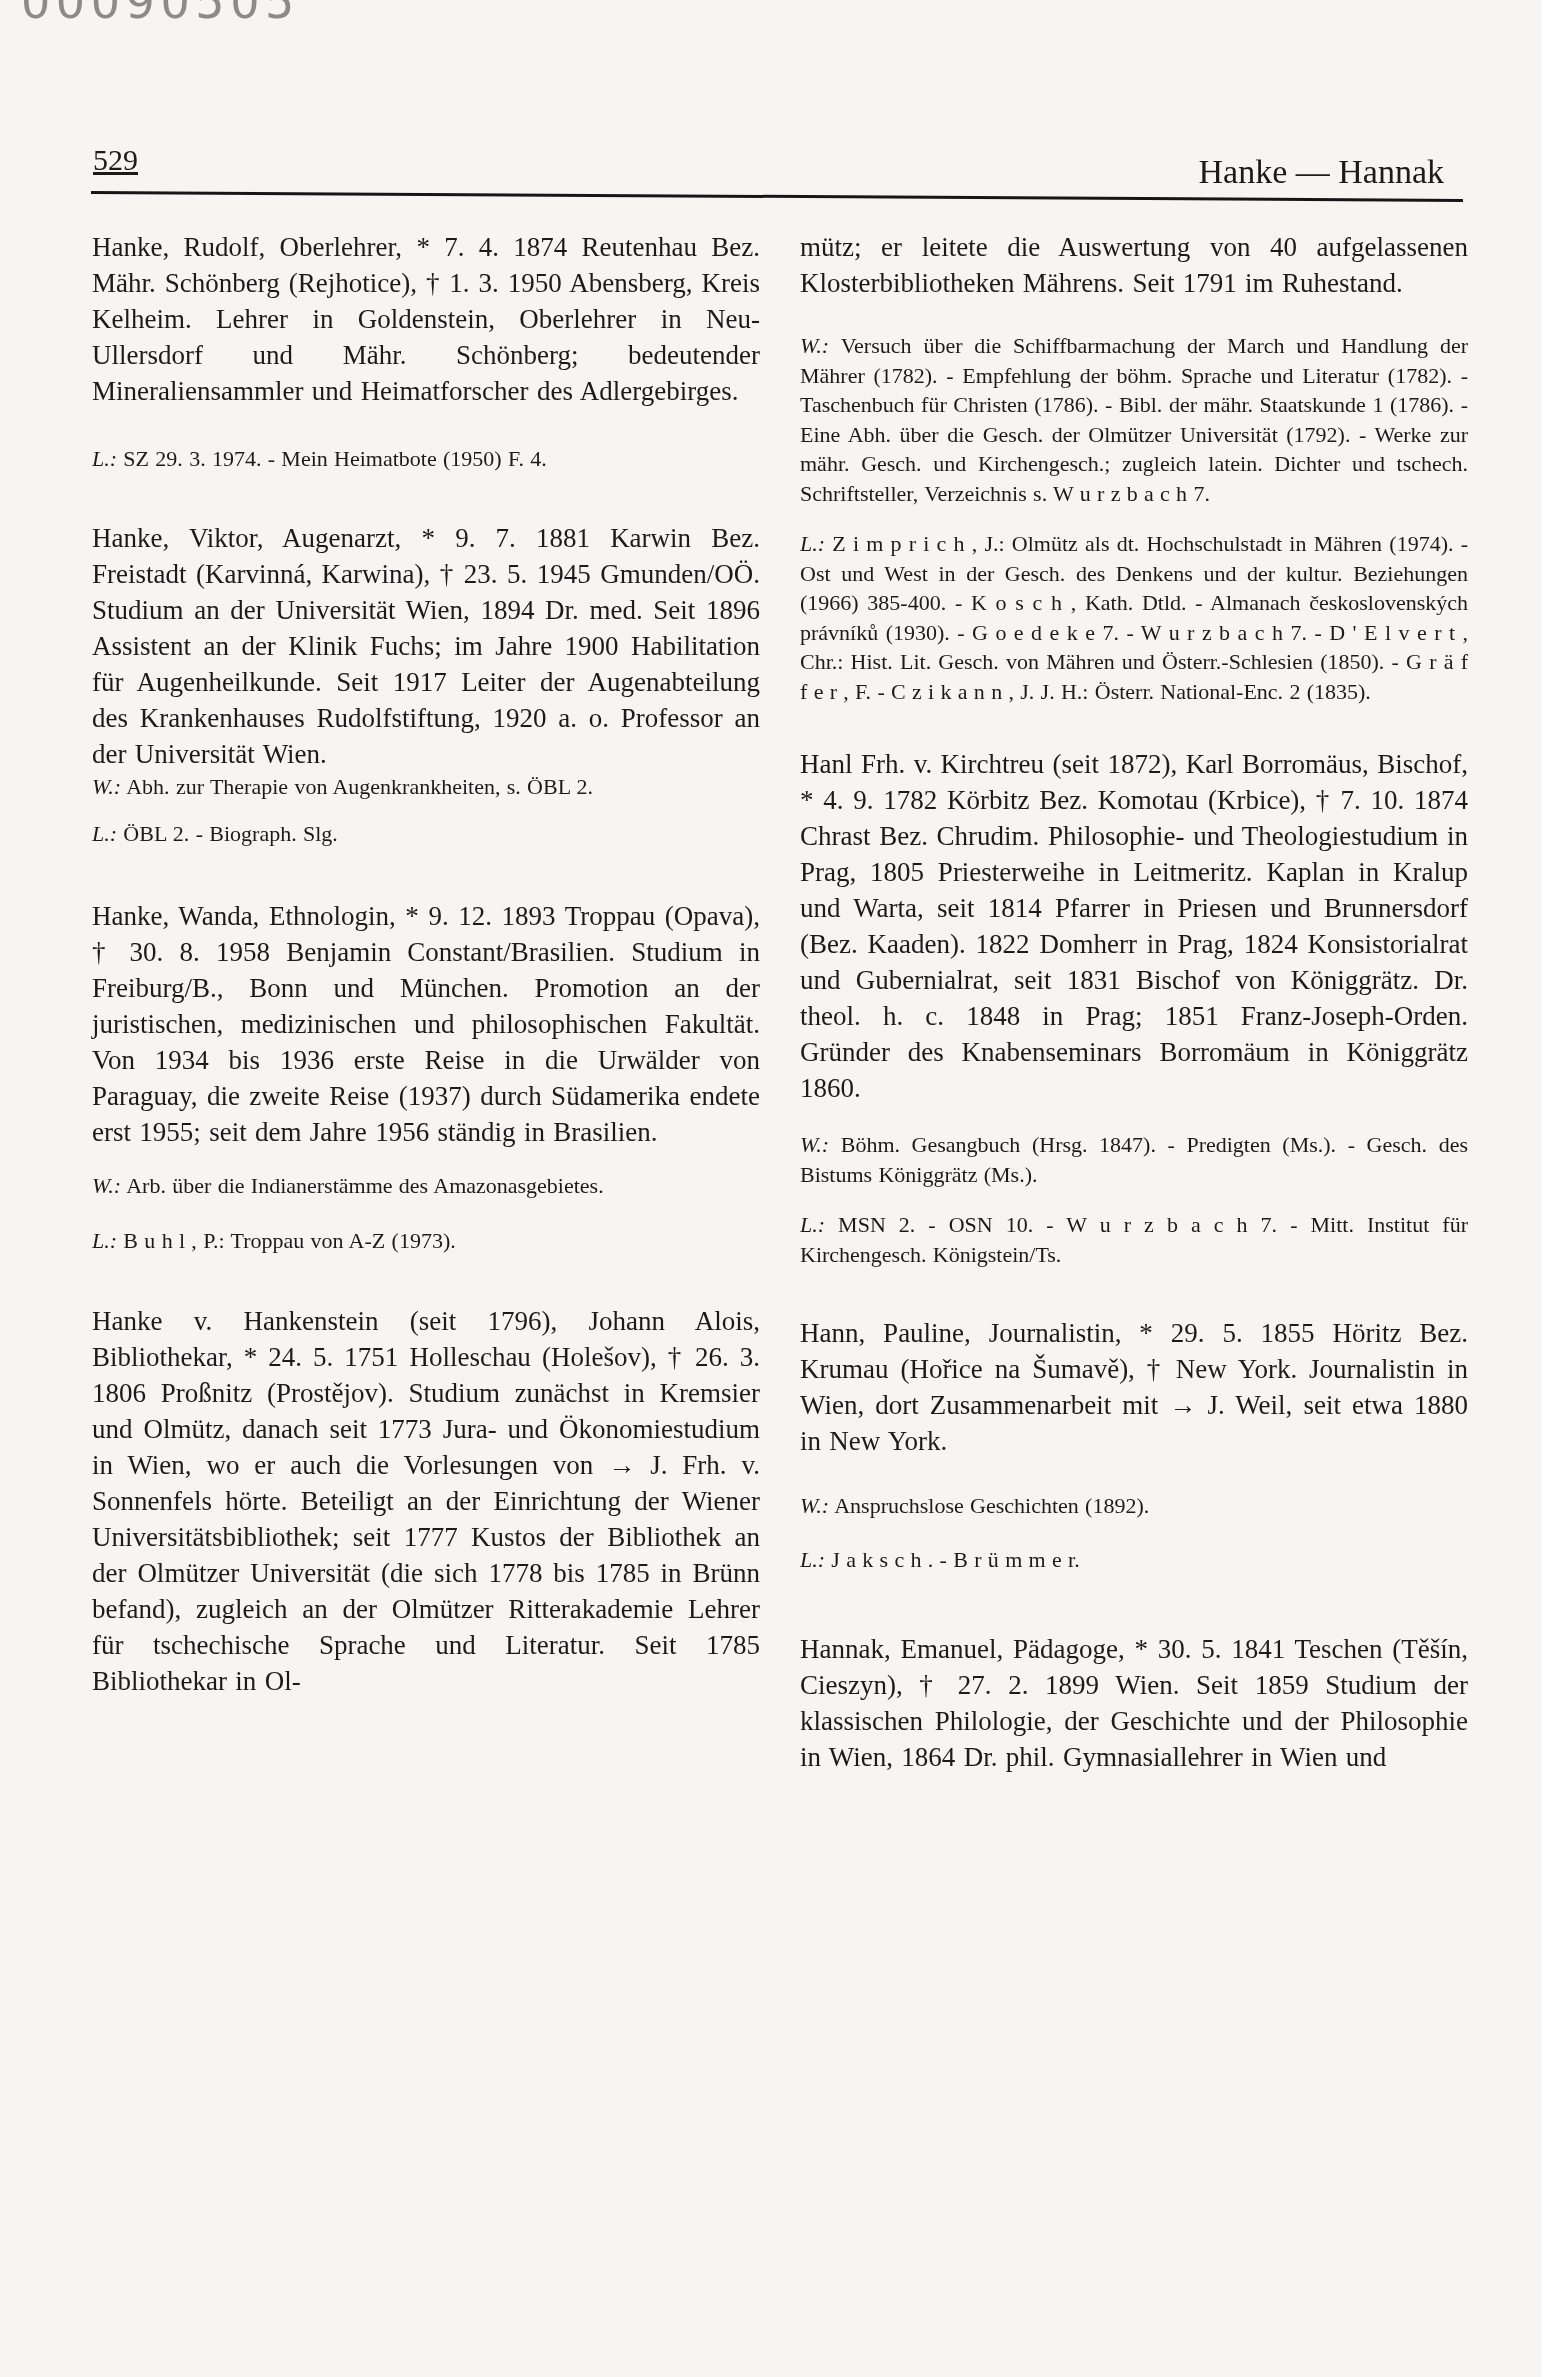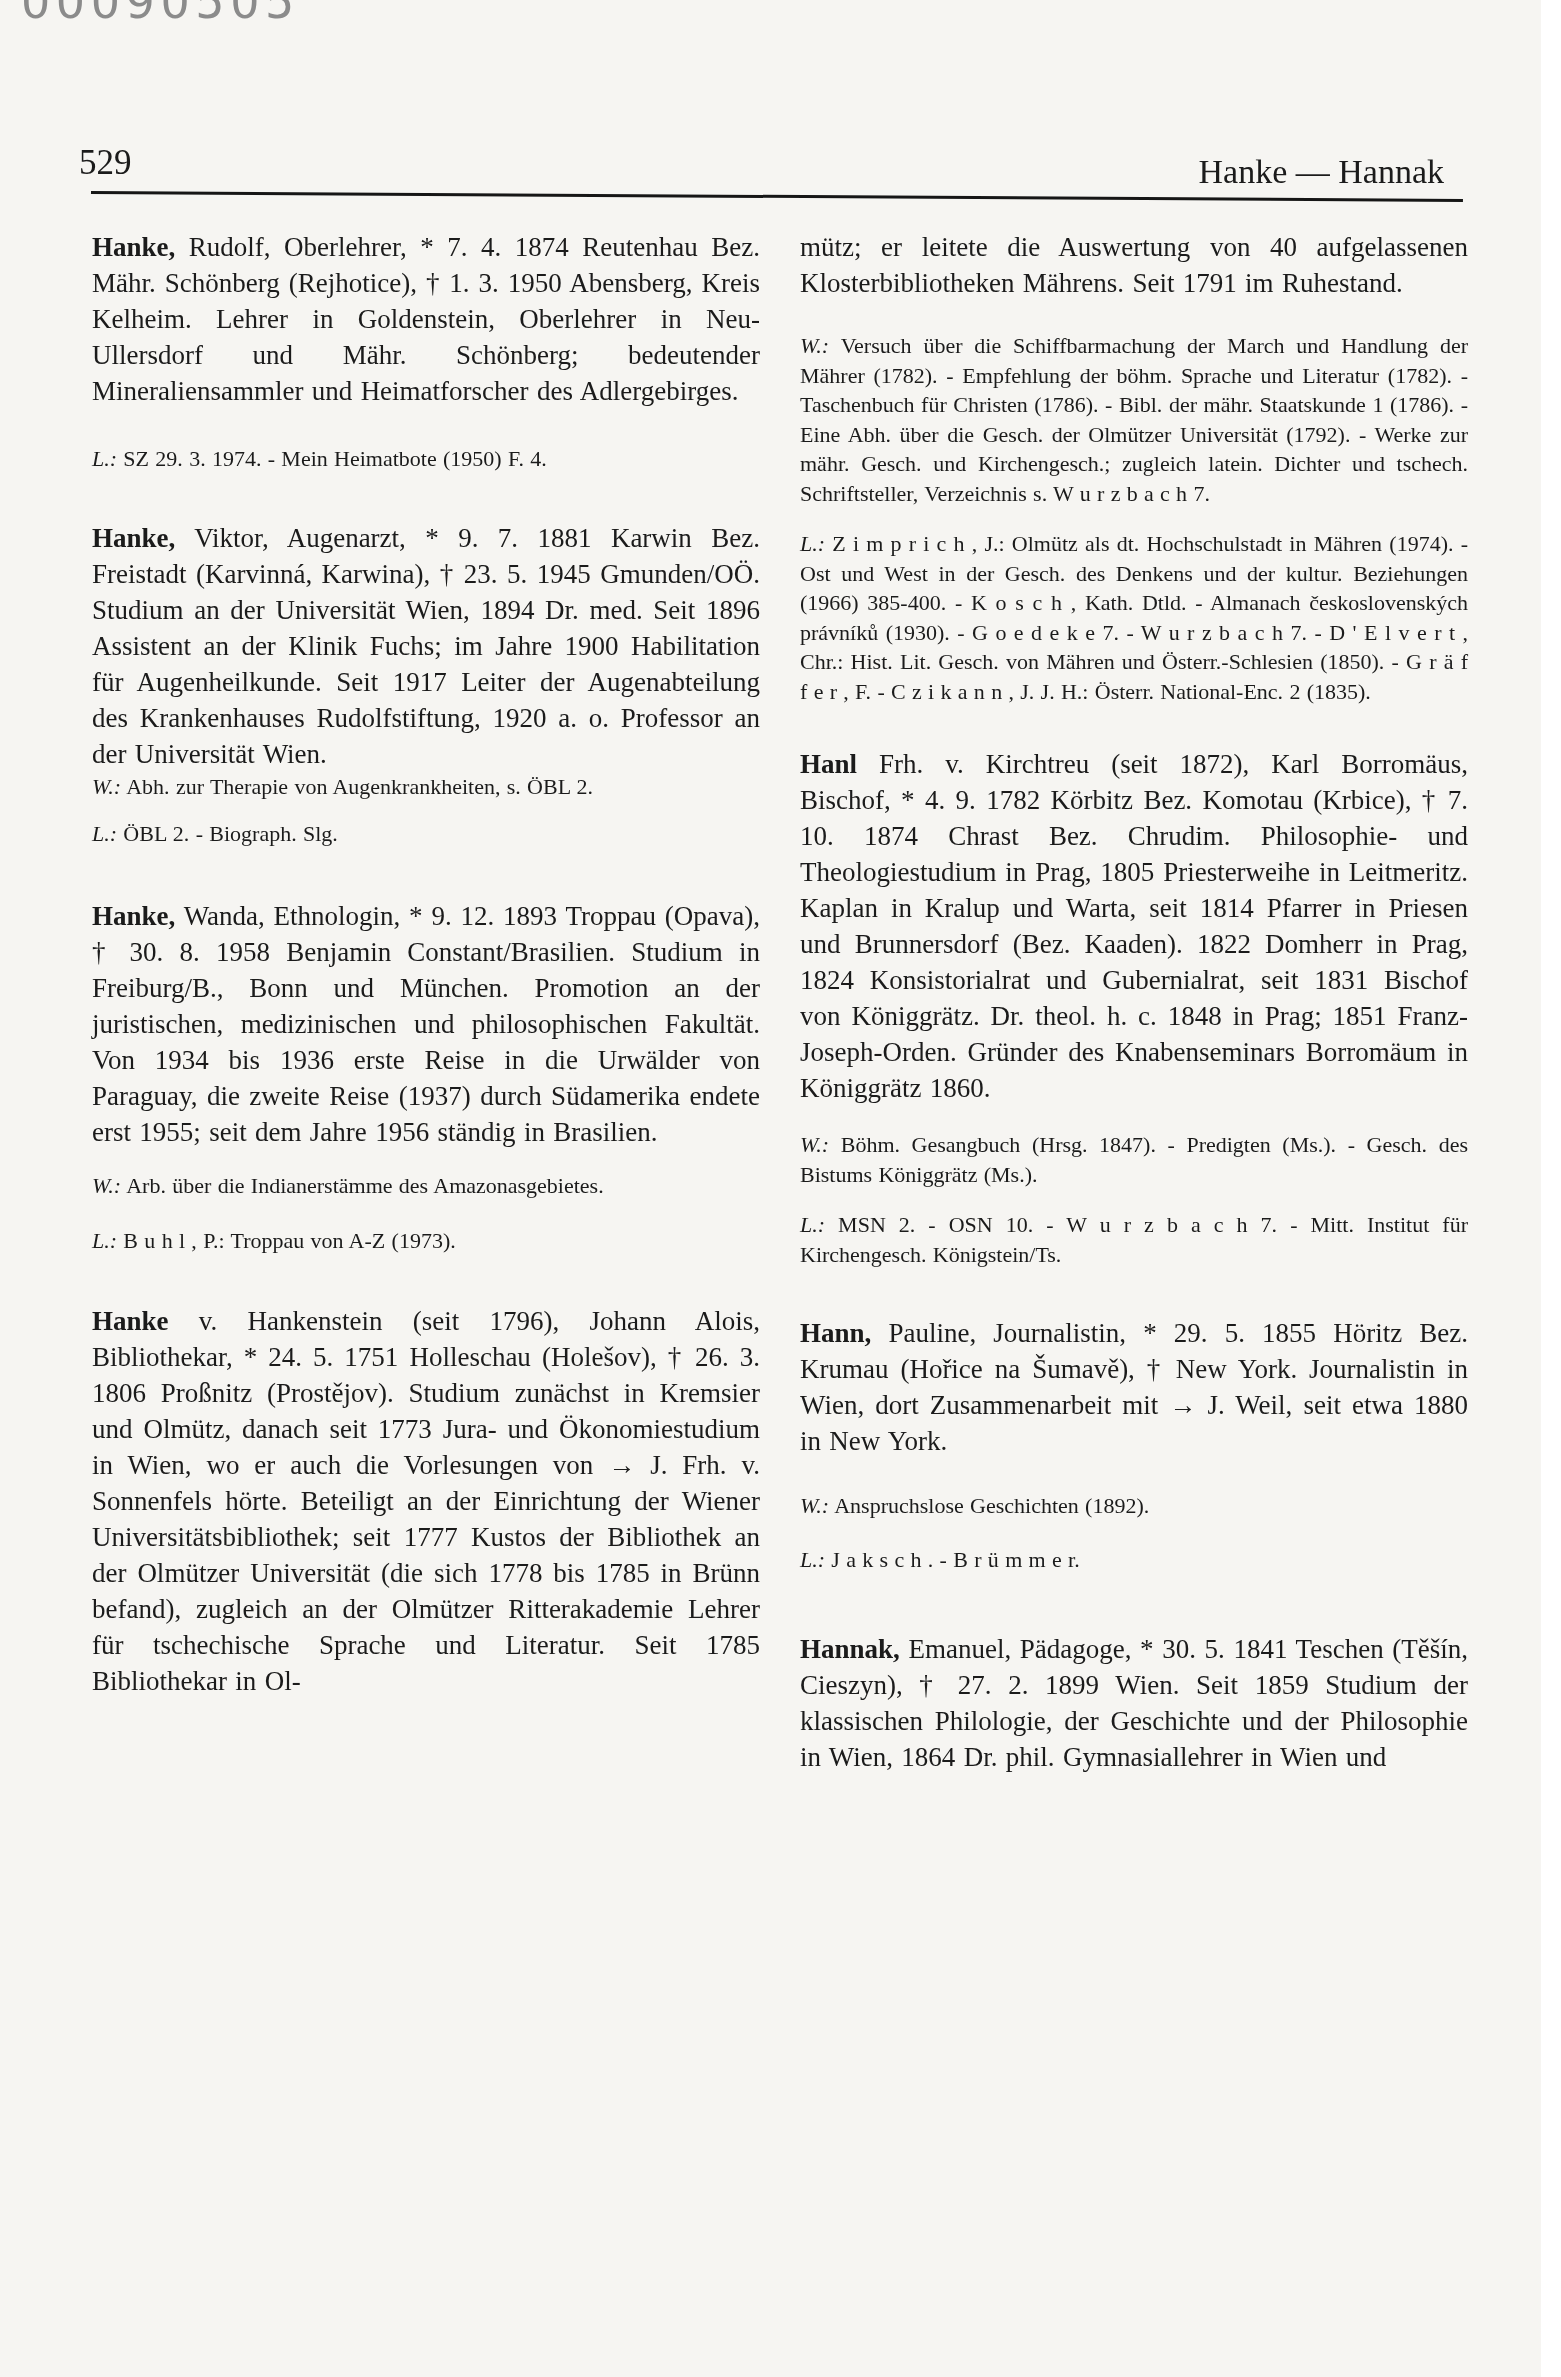--- a/index.html
+++ b/index.html
@@ -11,43 +11,43 @@
     font-family:"Liberation Serif","DejaVu Serif",serif;
     color:#1b1b1b;
   }
   .watermark{
     position:absolute;top:-21px;left:21px;
     font-family:"DejaVu Sans","Liberation Sans",sans-serif;
     font-size:46px;line-height:1;letter-spacing:5.6px;
     color:#8b8b8b;
   }
   .pagenum{
-    position:absolute;left:79px;top:145px;
-    font-size:35px;line-height:1;
+    position:absolute;left:93px;top:145px;
+    font-size:30px;line-height:1;text-decoration:underline;
   }
   .runhead{
     position:absolute;right:97px;top:155px;
     font-size:34px;line-height:1;
   }
   .rule{
     position:absolute;left:91px;top:191px;
     width:1372px;height:3.2px;background:#161616;
     transform:rotate(0.33deg);transform-origin:0 0;
   }
   .col{
     position:absolute;top:229px;width:668px;
   }
   .col-left{left:92px;}
   .col-right{left:800px;}
   p{margin:0;padding:0;}
   .entry,.cont{
     font-size:27px;line-height:36px;
     text-align:justify;word-spacing:1.6px;
   }
-  .entry .lead{font-weight:bold;}
+  .entry .lead{font-weight:normal;}
   .bib{
     font-size:22px;line-height:29.5px;
     text-align:justify;word-spacing:0.8px;
   }
   .bib i{font-style:italic;}
 </style>
 </head>
 <body>
 
 <div class="page">

